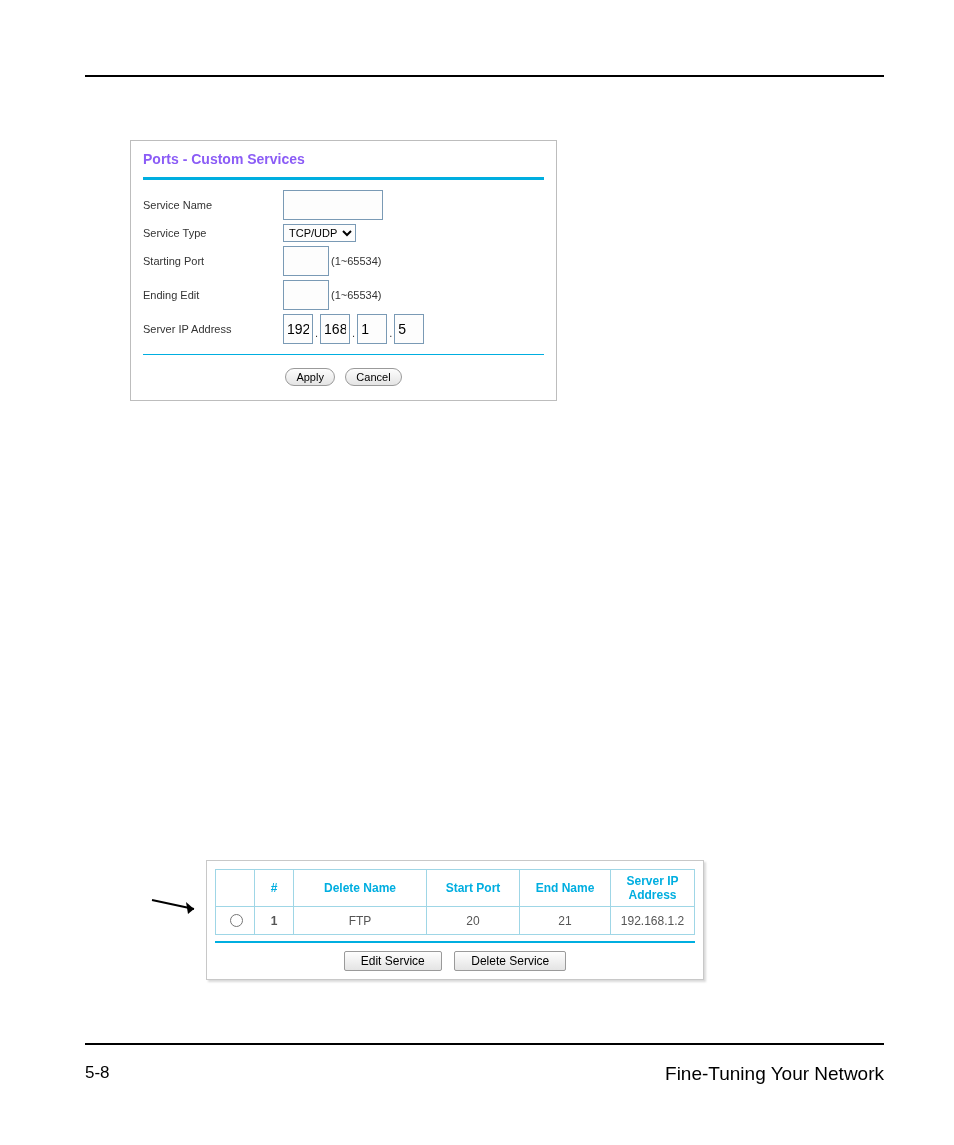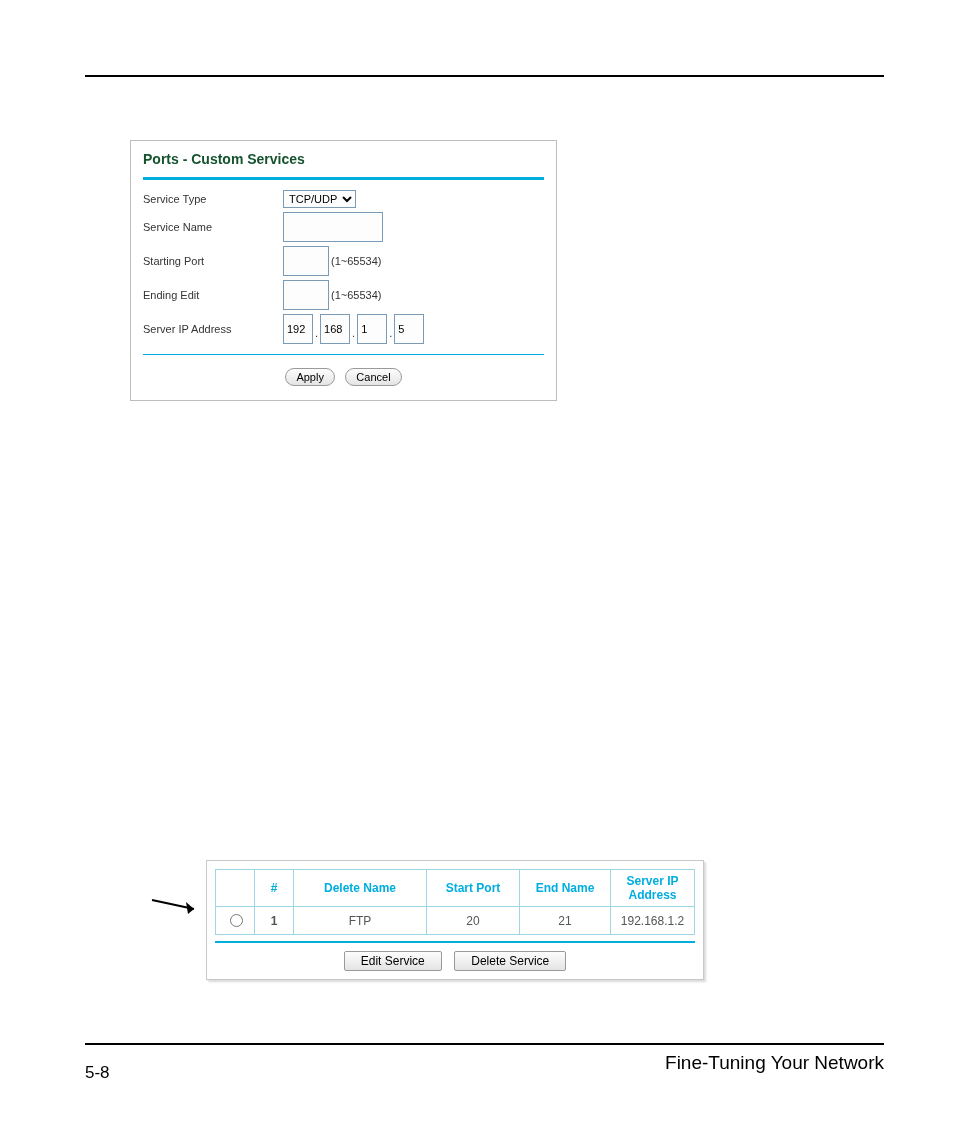--- a/index.html
+++ b/index.html
@@ -34,40 +34,40 @@
   }
   .footer-left {
     position: absolute;
     left: 85px;
     bottom: 62px;
     font-size: 17px;
   }
   .footer-right {
     position: absolute;
     right: 70px;
-    bottom: 71px;
+    bottom: 60px;
     font-size: 19px;
   }
 
   
   .panel1 {
     position: absolute;
     left: 130px;
     top: 140px;
     width: 425px;
     border: 1px solid #bdbdbd;
     background: #fff;
     box-shadow: inset 1px 1px 0 #fff;
     font-family: Verdana, Arial, sans-serif;
   }
   .panel1-inner {
     padding: 10px 12px 8px 12px;
   }
   .panel1-title {
-    color: #14532d;
+    color: #8b5cf6;
     font-weight: bold;
     font-size: 14px;
     padding-bottom: 10px;
   }
   .thick-cyan {
     border-top: 3px solid #00aee0;
     margin-bottom: 10px;
   }
   .thin-cyan {
     border-top: 1px solid #00aee0;
@@ -80,21 +80,21 @@
     color: #333;
     margin: 4px 0;
   }
   .form-label {
     width: 140px;
   }
   .txt {
     border: 1px solid #7a9ab5;
     background: #fdfdfd;
     height: 18px;
-    font-size: 11px;
+    font-size: 14px;
     padding: 14px 3px;
     box-sizing: border-box;
   }
   .txt.name  { width: 100px; }
   .txt.port  { width: 46px; text-align: left; }
   .txt.oct   { width: 30px; text-align: left; }
   .sel {
     border: 1px solid #7a9ab5;
     background: #fdfdfd;
     height: 18px;
@@ -196,29 +196,29 @@
 
   <div class="footer-left">5-8</div>
   <div class="footer-right">Fine-Tuning Your Network</div>
 
   <div class="panel1">
     <div class="panel1-inner">
       <div class="panel1-title">Ports - Custom Services</div>
       <div class="thick-cyan"></div>
 
       <div class="form-row">
+        <div class="form-label">Service Name</div>
+        <input class="txt name" type="text" value="" style="">
+      </div>
+
+      <div class="form-row">
         <div class="form-label">Service Type</div>
         <select class="sel">
           <option>TCP/UDP</option>
         </select>
-      </div>
-
-      <div class="form-row">
-        <div class="form-label">Service Name</div>
-        <input class="txt name" type="text" value="" style="">
       </div>
 
       <div class="form-row">
         <div class="form-label">Starting Port</div>
         <input class="txt port" type="text" value="" style="">
         <span class="range-hint">(1~65534)</span>
       </div>
 
       <div class="form-row">
         <div class="form-label">Ending Edit</div>

